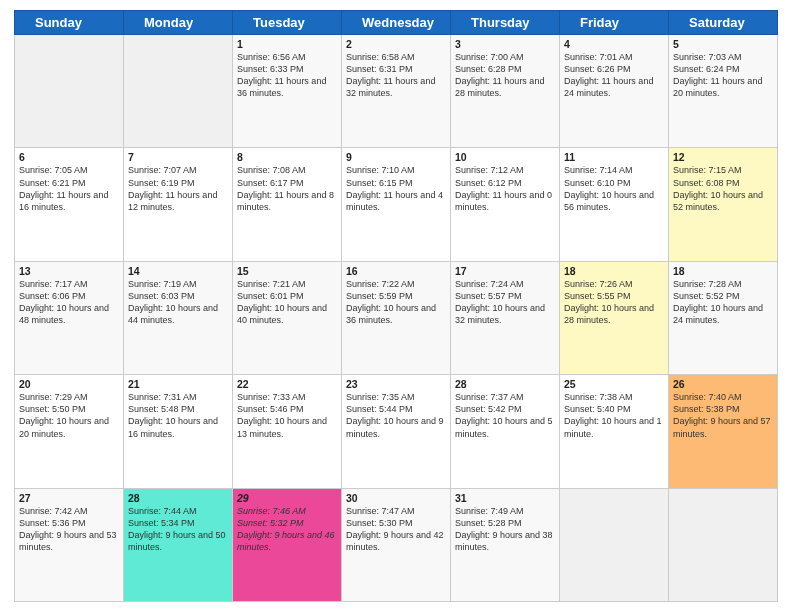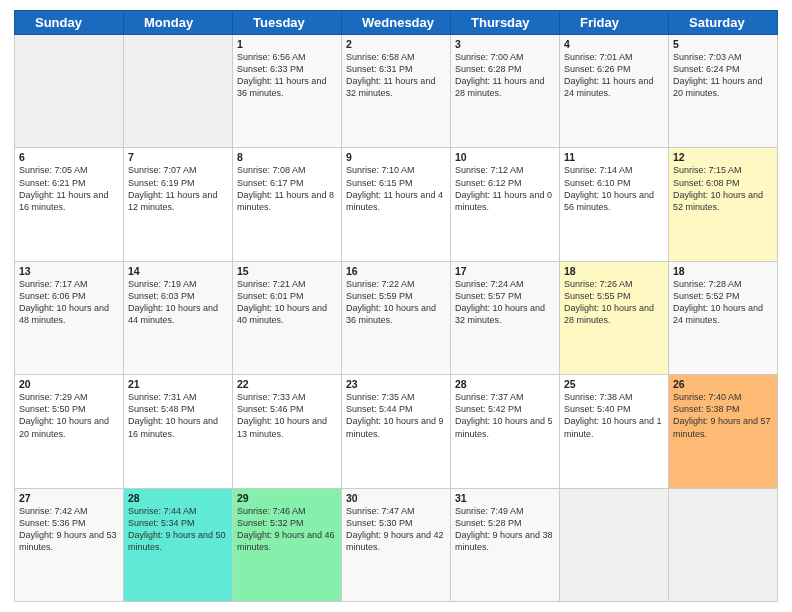--- a/index.html
+++ b/index.html
@@ -134,21 +134,21 @@
           <td style="background: rgb(255, 255, 255);"><span class="day-num">21</span><span class="cell-text">Sunrise: 7:31 AM<br>Sunset: 5:48 PM<br>Daylight: 10 hours and 16 minutes.</span></td>
           <td style="background: rgb(255, 255, 255);"><span class="day-num">22</span><span class="cell-text">Sunrise: 7:33 AM<br>Sunset: 5:46 PM<br>Daylight: 10 hours and 13 minutes.</span></td>
           <td style="background: rgb(255, 255, 255);"><span class="day-num">23</span><span class="cell-text">Sunrise: 7:35 AM<br>Sunset: 5:44 PM<br>Daylight: 10 hours and 9 minutes.</span></td>
           <td style="background: rgb(255, 255, 255);"><span class="day-num">28</span><span class="cell-text">Sunrise: 7:37 AM<br>Sunset: 5:42 PM<br>Daylight: 10 hours and 5 minutes.</span></td>
           <td style="background: rgb(255, 255, 255);"><span class="day-num">25</span><span class="cell-text">Sunrise: 7:38 AM<br>Sunset: 5:40 PM<br>Daylight: 10 hours and 1 minute.</span></td>
           <td style="background: #fdba74;"><span class="day-num">26</span><span class="cell-text">Sunrise: 7:40 AM<br>Sunset: 5:38 PM<br>Daylight: 9 hours and 57 minutes.</span></td>
         </tr>
         <tr>
           <td style="background: rgb(248, 248, 248);"><span class="day-num">27</span><span class="cell-text">Sunrise: 7:42 AM<br>Sunset: 5:36 PM<br>Daylight: 9 hours and 53 minutes.</span></td>
           <td style="background: #5eead4;"><span class="day-num">28</span><span class="cell-text">Sunrise: 7:44 AM<br>Sunset: 5:34 PM<br>Daylight: 9 hours and 50 minutes.</span></td>
-          <td style="background: #86efac;"><span class="day-num">29</span><span class="cell-text">Sunrise: 7:46 AM<br>Sunset: 5:32 PM<br>Daylight: 9 hours and 46 minutes.</span></td>
+          <td style="background: #ec4899; font-style: italic;"><span class="day-num">29</span><span class="cell-text">Sunrise: 7:46 AM<br>Sunset: 5:32 PM<br>Daylight: 9 hours and 46 minutes.</span></td>
           <td style="background: rgb(248, 248, 248);"><span class="day-num">30</span><span class="cell-text">Sunrise: 7:47 AM<br>Sunset: 5:30 PM<br>Daylight: 9 hours and 42 minutes.</span></td>
           <td style="background: rgb(248, 248, 248);"><span class="day-num">31</span><span class="cell-text">Sunrise: 7:49 AM<br>Sunset: 5:28 PM<br>Daylight: 9 hours and 38 minutes.</span></td>
           <td class="empty" style="background: rgb(240, 240, 240);"></td>
           <td class="empty" style="background: rgb(240, 240, 240);"></td>
         </tr>
       </tbody>
   </table>
 </div>
 
 </body></html>

